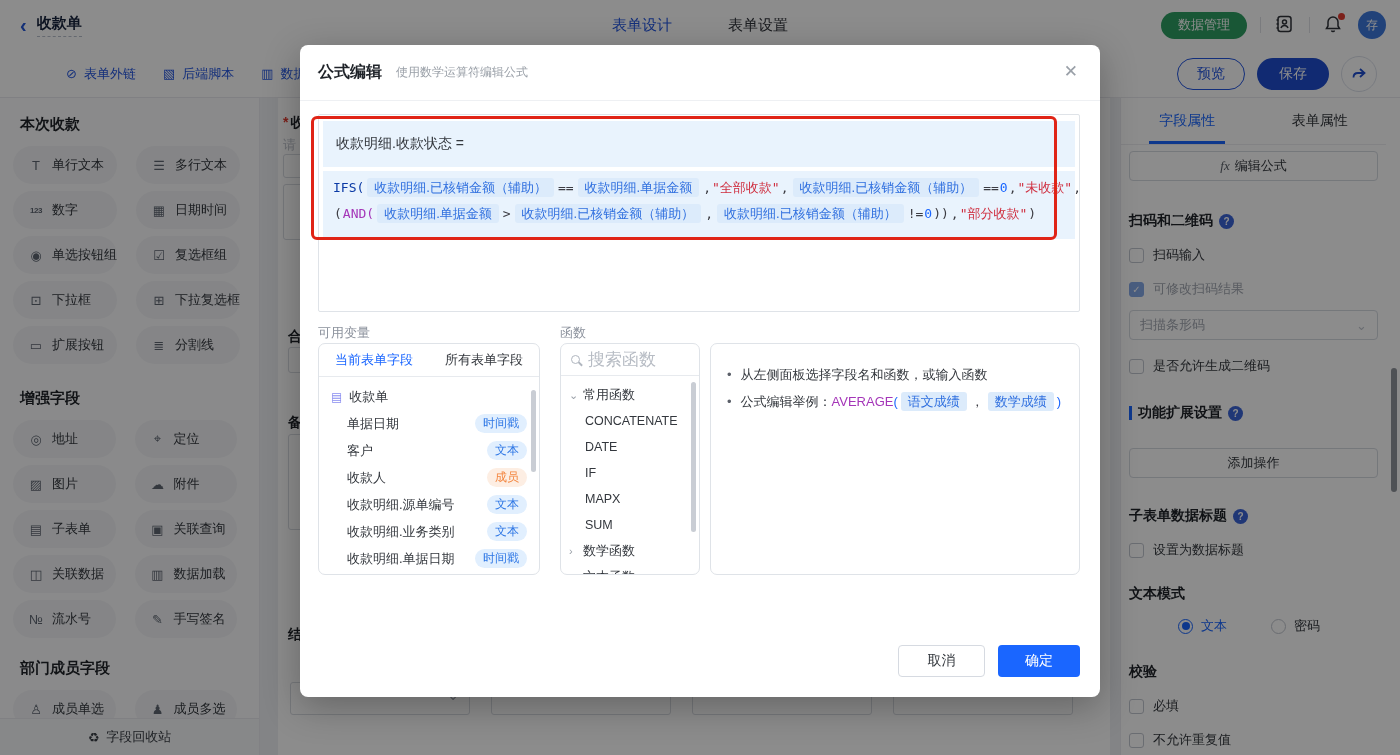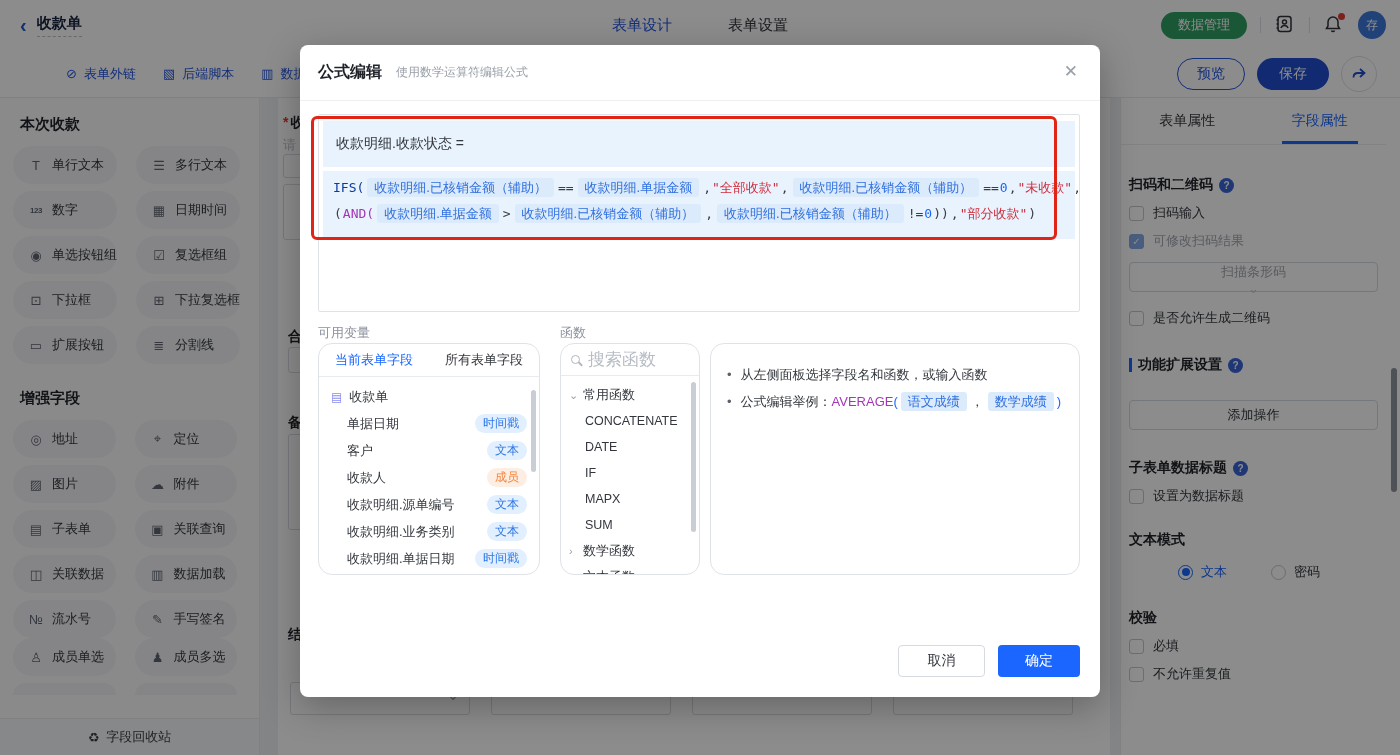--- a/index.html
+++ b/index.html
@@ -60,26 +60,26 @@
   .prop-tabs { display:flex; height:47px; border-bottom:1px solid #ededf0; margin:0 -8px 0 -8px; }
   .prop-tab { flex:1; display:flex; align-items:center; justify-content:center; font-size:14px; color:#33373d; position:relative; cursor:pointer; }
   .prop-tab.active { color:#1a66ff; }
   .prop-tab.active::after { content:""; position:absolute; bottom:0; left:50%; transform:translateX(-50%); width:76px; height:3px; background:#1a66ff; }
   .btn-wide { width:100%; height:30px; border:1px solid #d6dae1; border-radius:4px; background:#fff; font-size:13px; color:#33373d; cursor:pointer; }
   .fx { font-style:italic; font-family:"Liberation Serif",serif; margin-right:5px; color:#5b6069; }
   .prop-sec-title { font-size:14px; font-weight:bold; color:#1f2329; display:flex; align-items:center; gap:6px; }
   .blue-bar { width:3px; height:14px; background:#1a66ff; display:inline-block; }
   .qicon { width:15px; height:15px; border-radius:50%; background:#3b64d8; color:#fff; font-size:10px; display:inline-flex; align-items:center; justify-content:center; font-weight:bold; }
   .qicon::after { content:"?"; }
-  .cb-row { display:flex; align-items:center; gap:9px; font-size:13px; color:#33373d; margin-top:10px; }
+  .cb-row { display:flex; align-items:center; gap:9px; font-size:13px; color:#33373d; margin-top:16px; }
   .cb { width:15px; height:15px; border:1.5px solid #c2c6cf; border-radius:3px; background:#fff; flex:none; cursor:pointer; }
   .cb.checked { background:#86a9e8; border-color:#86a9e8; display:flex; align-items:center; justify-content:center; }
   .cb.checked::after { content:"✓"; color:#fff; font-size:10px; }
   .cb-row.disabled { color:#a2a7b1; }
-  .prop-select { width:100%; height:30px; border:1px solid #d6dae1; border-radius:4px; font-size:13px; color:#a2a7b1; display:flex; align-items:center; justify-content:space-between; padding:0 10px; margin-top:12px; cursor:pointer;flex-direction:column; }
+  .prop-select { width:100%; height:30px; border:1px solid #d6dae1; border-radius:4px; font-size:13px; color:#a2a7b1; display:flex; align-items:center; justify-content:space-between; padding:0 10px; margin-top:12px; cursor:pointer; }
   .radio-row { display:flex; gap:44px; margin:14px 0 0 49px; font-size:13px; }
   .radio { display:flex; align-items:center; gap:8px; cursor:pointer; }
   .rdot { width:15px; height:15px; border-radius:50%; border:1.5px solid #c2c6cf; flex:none; position:relative; }
   .radio.selected .rdot { border-color:#1a66ff; }
   .radio.selected .rdot::after { content:""; position:absolute; inset:2.5px; border-radius:50%; background:#1a66ff; }
   .radio.selected { color:#1a66ff; }
   .radio { color:#33373d; }
   .page-scrollbar { position:absolute; right:3px; top:270px; width:6px; height:124px; background:#8f949c; border-radius:3px; }
 
   
@@ -96,21 +96,21 @@
   .formula { font-family:"DejaVu Sans Mono",monospace; white-space:nowrap; }
   .tk-kw { color:#0b3aa5; }
   .tk-fn { color:#a435b8; }
   .tk-str { color:#cf2e3f; }
   .tk-op { color:#3c3c43; margin:0 1px; }
   .tk-num { color:#1a66ff; }
   .tk-chip { font-family:"Liberation Sans","DejaVu Sans",sans-serif; background:#dcebfb; color:#2f6fdf; padding:2px 7px; border-radius:3px; margin:0 3px; }
   .red-annotation { position:absolute; left:11px; top:71px; width:746px; height:124px; border:3px solid #e02416; border-radius:6px; pointer-events:none; z-index:5; }
 
   .panel-label { position:absolute; top:279px; font-size:13px; color:#8b919c; }
-  .panel { position:absolute; top:298px; height:232px; border:1px solid #dfe3e8; border-radius:14px; background:#fff; overflow:hidden; }
+  .panel { position:absolute; top:298px; height:232px; border:1px solid #dfe3e8; border-radius:7px; background:#fff; overflow:hidden; }
   .var-panel { left:18px; width:222px; }
   .var-tabs { display:flex; height:33px; border-bottom:1px solid #e7eaee; }
   .var-tab { flex:1; display:flex; align-items:center; justify-content:center; font-size:13px; color:#33373d; cursor:pointer; }
   .var-tab.active { color:#1a66ff; }
   .var-list { padding:7px 0 0 0; }
   .var-root { display:flex; align-items:center; gap:7px; height:26px; padding:0 12px; font-size:13px; color:#33373d; }
   .doc-ic { color:#8a8df0; font-size:12px; }
   .var-row { display:flex; align-items:center; justify-content:space-between; height:27px; padding:0 12px 0 28px; font-size:13px; color:#33373d; cursor:pointer; }
   .var-badge { font-size:12px; padding:1px 8px; border-radius:10px; background:#e1effe; color:#2e77e5; flex:none; }
   .var-badge[data-type="成员"] { background:#fdeee3; color:#f3853e; }
@@ -277,20 +277,21 @@
       </div>
       <div class="fld-btn" data-name="field-type-button">
         <span class="glyph fld-ic" data-name="serial-number-icon">№</span>
         <span class="fld-lb" data-name="field-type-label">流水号</span>
       </div>
       <div class="fld-btn" data-name="field-type-button">
         <span class="glyph fld-ic" data-name="signature-icon">✎</span>
         <span class="fld-lb" data-name="field-type-label">手写签名</span>
       </div>
     </div>
+  <div class="sec-title" style="margin-top:21px" data-name="section-title-member-fields">部门成员字段</div>
   <div class="fld-grid" data-name="member-fields-grid">
 
   <div class="fld-btn" data-name="field-type-button">
         <span class="glyph fld-ic" data-name="member-single-icon">♙</span>
         <span class="fld-lb" data-name="field-type-label">成员单选</span>
       </div>
       <div class="fld-btn" data-name="field-type-button">
         <span class="glyph fld-ic" data-name="member-multi-icon">♟</span>
         <span class="fld-lb" data-name="field-type-label">成员多选</span>
       </div>
@@ -335,23 +336,24 @@
         <div class="bf-col" data-name="form-field" data-select="">
           <div class="bf-label" data-name="field-label"><span class="bf-star"></span><span>备注</span></div>
           <div class="bf-input" data-name="field-input"></div>
         </div>
       </div>
   </div>
 </div>
 
 <div class="sidebar-right" data-name="properties-panel">
   <div class="prop-tabs" data-name="properties-tabs">
+    <div class="prop-tab active" data-name="tab-field-properties">字段属性</div>
     <div class="prop-tab" data-name="tab-form-properties">表单属性</div>
-    <div class="prop-tab active" data-name="tab-field-properties">字段属性</div>
-  </div>
+  </div>
+  <button class="btn-wide" style="margin-top:6px" data-name="edit-formula-button"><span class="fx" data-name="fx-icon">fx</span><span>编辑公式</span></button>
 
   <div class="prop-sec-title" style="margin-top:31px" data-name="section-scan-title">
     <span>扫码和二维码</span>
       <span class="qicon" data-name="help-icon"></span>
   </div>
   <div class="cb-row" data-name="checkbox-scan-input">
     <span class="cb" data-name="checkbox"></span>
     <span>扫码输入</span>
   </div>
   <div class="cb-row disabled" data-name="checkbox-editable-scan-result">

